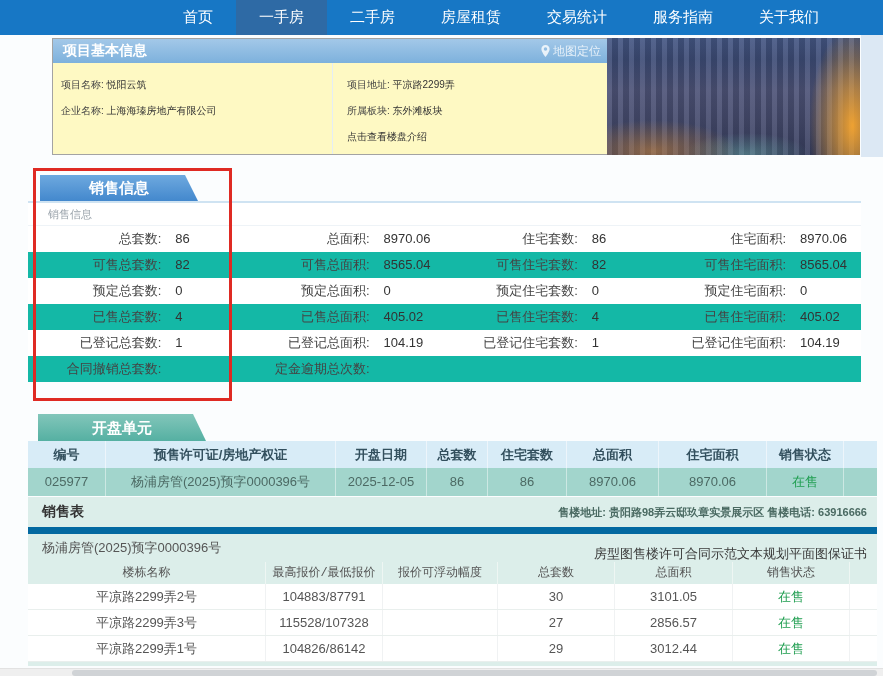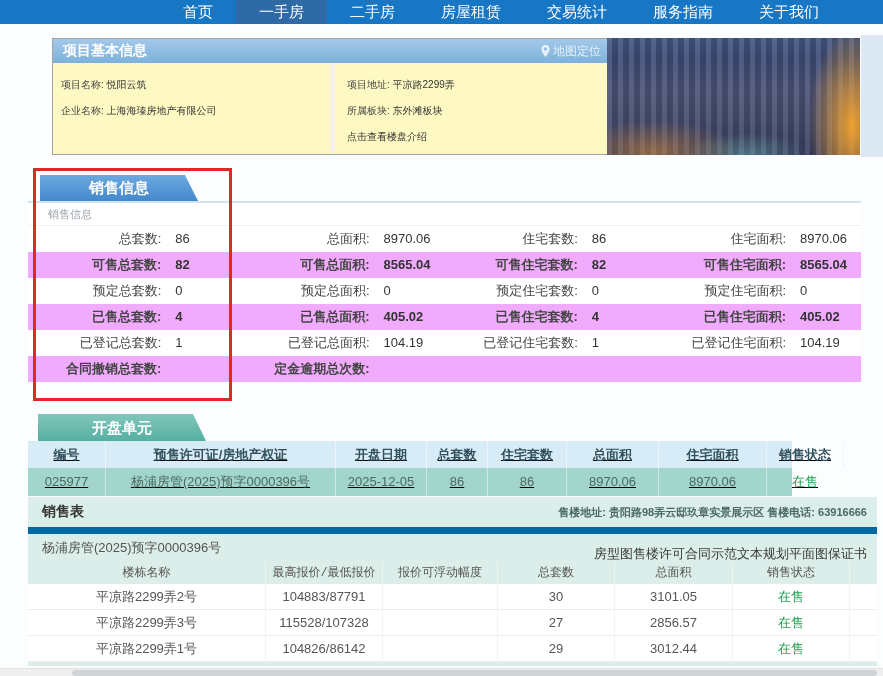--- a/index.html
+++ b/index.html
@@ -1,20 +1,20 @@
 <!DOCTYPE html>
 <html><head>
 <meta charset="utf-8">
 <style>
   html,body{margin:0;padding:0;background:#fff;}
   .page{position:relative;width:883px;height:676px;overflow:hidden;
         font-family:"Liberation Sans","DejaVu Sans",sans-serif;background:#fbfdfe;}
 
   
-  .nav{position:absolute;left:0;top:0;width:883px;height:24px;background:#1777c5;
+  .nav{position:absolute;left:0;top:0;width:883px;height:35px;background:#1777c5;
        display:flex;align-items:stretch;padding-left:160px;box-sizing:border-box;}
   .nav-item{display:flex;align-items:center;padding:0 23px;color:#fff;font-size:15px;cursor:pointer;}
   .nav-item.active{background:#2e6aa5;}
 
   .right-strip{position:absolute;left:861px;top:35px;width:22px;height:122px;background:#dce8f4;}
 
   
   .project-card{position:absolute;left:52px;top:38px;width:560px;height:117px;background:#fef9c3;
                 border:1px solid #a3a3a3;box-sizing:border-box;}
   .pc-hd{height:24px;background:linear-gradient(180deg,#a3c8e8,#7db1dc);color:#fff;display:flex;
@@ -44,30 +44,30 @@
        background:linear-gradient(180deg,#6ea9df,#4388cd);}
   .tab-kaipan{left:38px;top:414px;width:168px;height:27px;line-height:27px;font-size:15px;
        background:linear-gradient(180deg,#82c6ba,#55b0a2);}
 
   
   .sales-panel{position:absolute;left:28px;top:201px;width:833px;background:#fff;
                border-top:2px solid #cfe3f2;}
   .sales-sub{height:22px;line-height:22px;padding-left:20px;font-size:11px;color:#9aa3ab;
              border-bottom:1px solid #eef3f7;}
   .srow{display:flex;height:26px;line-height:26px;font-size:13px;}
-  .srow.alt{background:#f0abfc;font-weight:bold;}
+  .srow.alt{background:#14b8a6;}
   .pair{width:25%;display:flex;box-sizing:border-box;}
   .pair .lbl{flex:0 0 64%;text-align:right;color:#444;white-space:nowrap;}
   .pair .val{padding-left:14px;color:#333;}
 
   .red-box{position:absolute;left:33px;top:168px;width:193px;height:227px;
            border:3px solid #df2a23;pointer-events:none;}
 
   
-  .kaipan-table{position:absolute;left:28px;top:441px;width:764px;text-decoration:underline;}
+  .kaipan-table{position:absolute;left:28px;top:441px;width:849px;}
   .kt-head,.kt-row{display:grid;grid-template-columns:78px 230px 91px 61px 79px 92px 108px 77px 1fr;
                    text-align:center;}
   .kt-head{background:#d8ecf7;height:27px;line-height:27px;font-size:13px;font-weight:bold;color:#33505e;}
   .kt-head>div{border-right:1px solid #edf5fb;}
   .kt-head>div:last-child{border-right:none;}
   .kt-row{background:#a2d5cc;height:28px;line-height:28px;font-size:13px;color:#4c6a64;}
   .kt-row>div{border-right:1px solid rgba(255,255,255,.45);}
   .kt-row>div:last-child{border-right:none;}
   .green{color:#1f9e50;}
 

